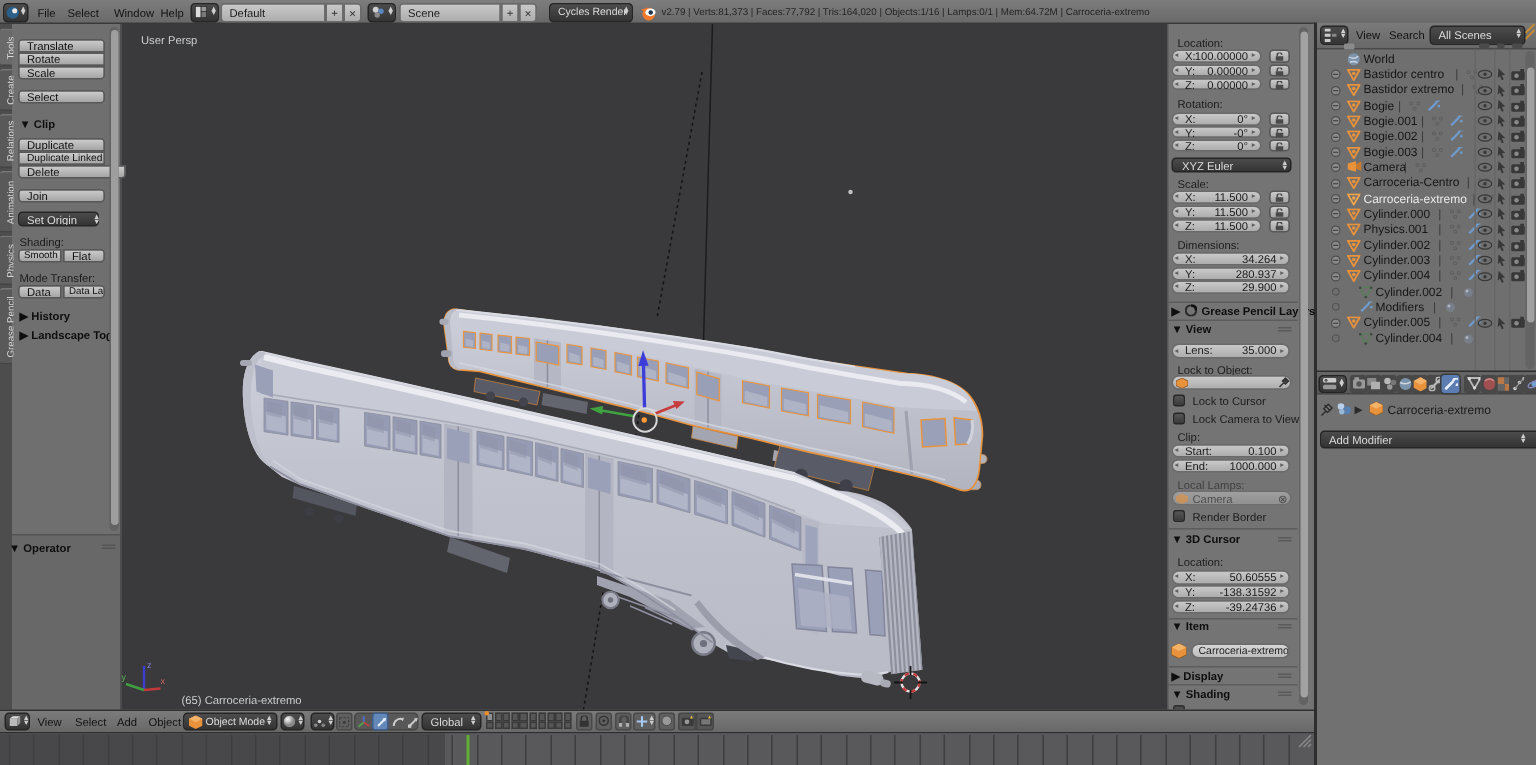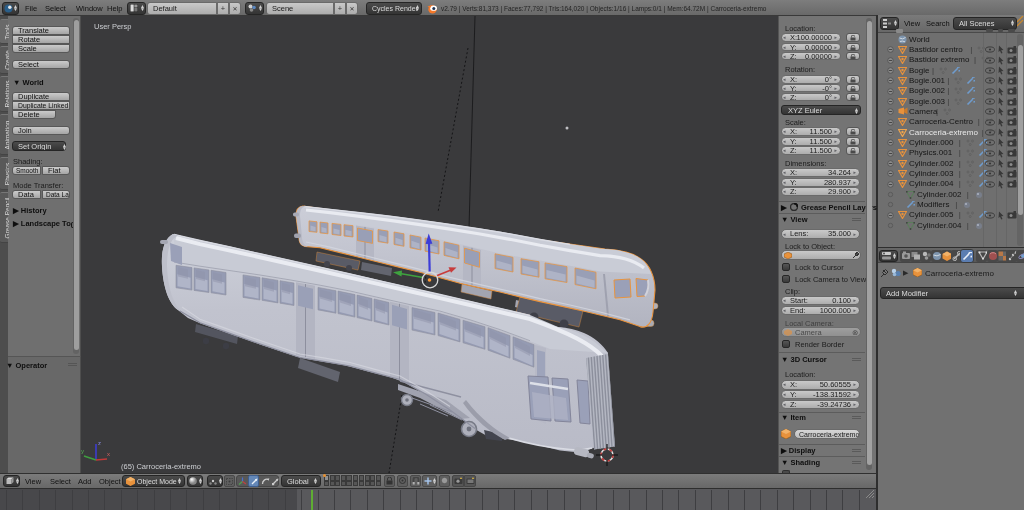--- a/index.html
+++ b/index.html
@@ -95,26 +95,26 @@
     <div style="position:absolute;left:5px;top:16.5px;transform:rotate(-90deg) translateX(-50%);transform-origin:0 0;font-size:6.5px;color:#d8d8d8;white-space:nowrap">Physics</div>
   </div>
 <div class="ab" style="left:0;top:192px;width:8px;height:51px;background:#595959;border-radius:2px 0 0 2px;border-top:1px solid #777;border-bottom:1px solid #444"></div>
 <div class="ab" style="left:-1px;top:192px;width:10px;height:51px;overflow:hidden">
     <div style="position:absolute;left:5px;top:25.5px;transform:rotate(-90deg) translateX(-50%);transform-origin:0 0;font-size:6.5px;color:#d8d8d8;white-space:nowrap">Grease Pencil</div>
   </div>
 <div class="btn" style="left:12px;top:26px;width:58px;height:9px;border-radius:3px 3px 0 0;padding-left:5px">Translate</div>
 <div class="btn" style="left:12px;top:35px;width:58px;height:9px;border-radius:0;padding-left:5px">Rotate</div>
 <div class="btn" style="left:12px;top:44px;width:58px;height:9px;border-radius:0 0 3px 3px;padding-left:5px">Scale</div>
 <div class="btn" style="left:12px;top:60px;width:58px;height:9px;border-radius:3px;padding-left:5px">Select</div>
-<div class="hdrt" style="left:13px;top:78px">▼ World</div>
+<div class="hdrt" style="left:13px;top:78px">▼ Clip</div>
 <div class="btn" style="left:12px;top:92px;width:58px;height:9px;border-radius:3px 3px 0 0;padding-left:5px">Duplicate</div>
 <div class="btn" style="left:12px;top:101px;width:58px;height:9px;border-radius:0;padding-left:5px">
     <span style="font-size:6.8px">Duplicate Linked</span>
   </div>
-<div class="btn" style="left:12px;top:110px;width:44px;height:9px;border-radius:0 0 3px 3px;padding-left:5px">Delete</div>
+<div class="btn" style="left:12px;top:110px;width:72px;height:9px;border-radius:0 0 3px 3px;padding-left:5px">Delete</div>
 <div class="btn" style="left:12px;top:126px;width:58px;height:9px;border-radius:3px;padding-left:5px">Join</div>
 <div class="dk" style="left:12px;top:141px;width:54px;height:10px;border-radius:3px;padding-left:5px">Set Origin</div>
 <div class="ud" style="left:61px;top:144px">▲<br>▼</div>
 <div class="lbl" style="left:13px;top:158px">Shading:</div>
 <div class="btn" style="left:12px;top:166px;width:29px;height:9px;border-radius:3px 0 0 3px;padding-left:3px">
     <span style="font-size:6.5px">Smooth</span>
   </div>
 <div class="btn" style="left:42px;top:166px;width:28px;height:9px;border-radius:0 3px 3px 0;padding-left:5px">Flat</div>
 <div class="lbl" style="left:13px;top:182px">Mode Transfer:</div>
 <div class="btn" style="left:12px;top:190px;width:29px;height:9px;border-radius:3px 0 0 3px;padding-left:5px">Data</div>
@@ -468,21 +468,21 @@
 <div class="pill" style="left:781px;top:296px;width:79px;height:9px;"></div>
 <div class="ab" style="left:783px;top:297px;font-size:5px;color:#606065;line-height:7px">◂</div>
 <div class="ab" style="left:853.5px;top:297px;font-size:5px;color:#606065;line-height:7px">▸</div>
 <div class="lbl" style="left:790px;top:297px">Start:</div>
 <div class="lbl" style="right:173px;top:297px;text-align:right">0.100</div>
 <div class="pill" style="left:781px;top:305.5px;width:79px;height:9.0px;"></div>
 <div class="ab" style="left:783px;top:306.5px;font-size:5px;color:#606065;line-height:7.0px">◂</div>
 <div class="ab" style="left:853.5px;top:306.5px;font-size:5px;color:#606065;line-height:7.0px">▸</div>
 <div class="lbl" style="left:790px;top:306.5px">End:</div>
 <div class="lbl" style="right:173px;top:306.5px;text-align:right">1000.000</div>
-<div class="lbl" style="left:785px;top:320px;color:#3f3f3f">Local Camera:</div>
+<div class="lbl" style="left:785px;top:320px;color:#3f3f3f">Local Lamps:</div>
 <div class="pill" style="left:781px;top:327px;width:80px;height:10px;opacity:0.5"></div>
 <svg style="left:784px;top:329px;opacity:0.6" width="8" height="7">
     <polygon points="4,0 8,2 8,5 4,7 0,5 0,2" fill="#e8923c"></polygon>
   </svg>
 <div class="lbl" style="left:795px;top:329px;color:#4a4a4a">Camera</div>
 <div class="lbl" style="left:852px;top:329px;color:#4a4a4a">⊗</div>
 <div class="cb" style="left:782px;top:340px"></div>
 <div class="lbl" style="left:795px;top:341px;color:#1c1c1c">Render Border</div>
 <div class="ab" style="left:779px;top:352px;width:86px;height:1px;background:#5c5c5c"></div>
 <div class="hdrt" style="left:781px;top:355px">▼ 3D Cursor</div>

